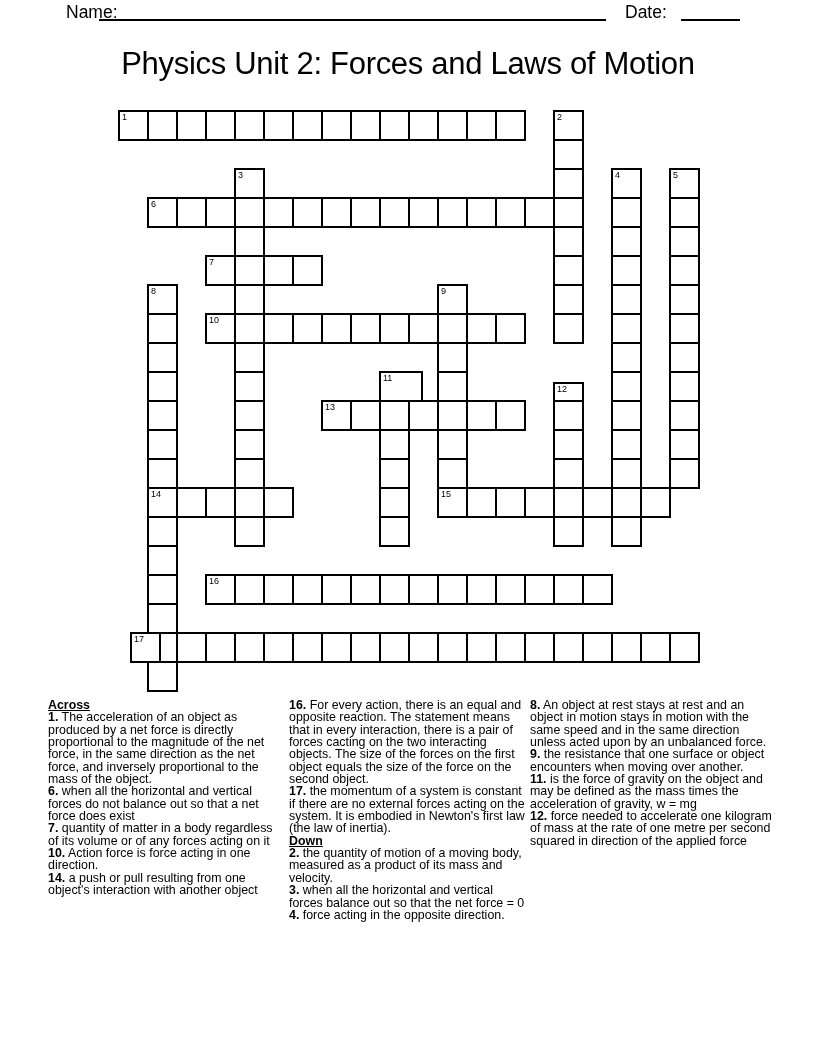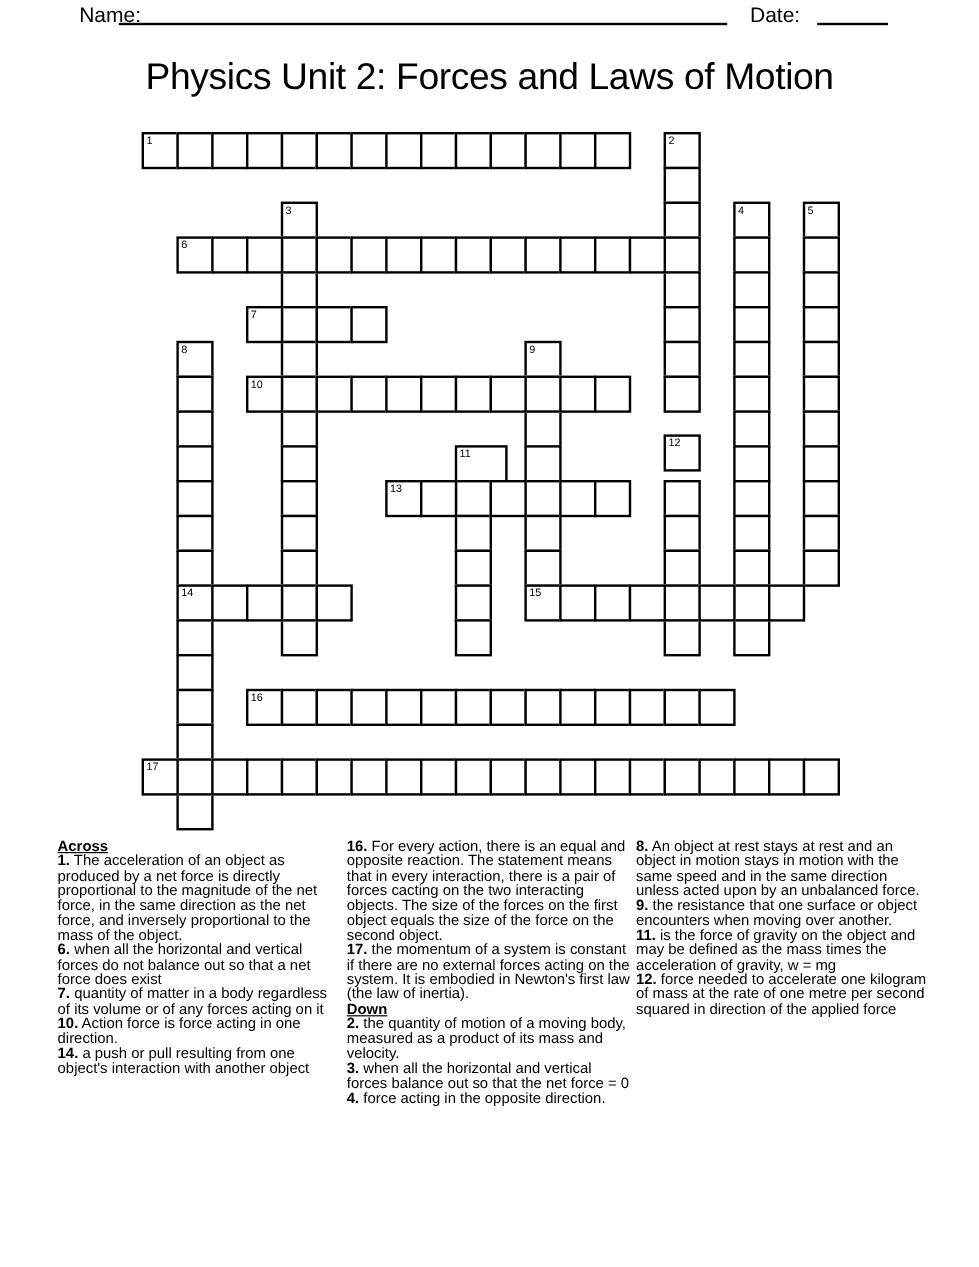--- a/index.html
+++ b/index.html
@@ -179,21 +179,21 @@
     <div class="cell" style="left: 348px; top: 203px;"></div>
     <div class="cell" style="left: 377px; top: 203px;"></div>
     <div class="cell" style="left: 261px; top: 261px; padding-left: 40px;">
       <span class="cellnum">11</span>
     </div>
     <div class="cell" style="left: 261px; top: 290px;"></div>
     <div class="cell" style="left: 261px; top: 319px;"></div>
     <div class="cell" style="left: 261px; top: 348px;"></div>
     <div class="cell" style="left: 261px; top: 377px;"></div>
     <div class="cell" style="left: 261px; top: 406px;"></div>
-    <div class="cell" style="left: 435px; top: 252px;">
+    <div class="cell" style="left: 435px; top: 272px;">
       <span class="cellnum">12</span>
     </div>
     <div class="cell" style="left: 435px; top: 290px;"></div>
     <div class="cell" style="left: 435px; top: 319px;"></div>
     <div class="cell" style="left: 435px; top: 348px;"></div>
     <div class="cell" style="left: 435px; top: 377px;"></div>
     <div class="cell" style="left: 435px; top: 406px;"></div>
     <div class="cell" style="left: 203px; top: 290px;">
       <span class="cellnum">13</span>
     </div>
@@ -218,21 +218,21 @@
     <div class="cell" style="left: 203px; top: 464px;"></div>
     <div class="cell" style="left: 232px; top: 464px;"></div>
     <div class="cell" style="left: 261px; top: 464px;"></div>
     <div class="cell" style="left: 290px; top: 464px;"></div>
     <div class="cell" style="left: 319px; top: 464px;"></div>
     <div class="cell" style="left: 348px; top: 464px;"></div>
     <div class="cell" style="left: 377px; top: 464px;"></div>
     <div class="cell" style="left: 406px; top: 464px;"></div>
     <div class="cell" style="left: 435px; top: 464px;"></div>
     <div class="cell" style="left: 464px; top: 464px;"></div>
-    <div class="cell" style="left: 0px; top: 522px;">
+    <div class="cell" style="left: 12px; top: 522px;">
       <span class="cellnum">17</span>
     </div>
     <div class="cell" style="left: 58px; top: 522px;"></div>
     <div class="cell" style="left: 87px; top: 522px;"></div>
     <div class="cell" style="left: 116px; top: 522px;"></div>
     <div class="cell" style="left: 145px; top: 522px;"></div>
     <div class="cell" style="left: 174px; top: 522px;"></div>
     <div class="cell" style="left: 203px; top: 522px;"></div>
     <div class="cell" style="left: 232px; top: 522px;"></div>
     <div class="cell" style="left: 261px; top: 522px;"></div>

